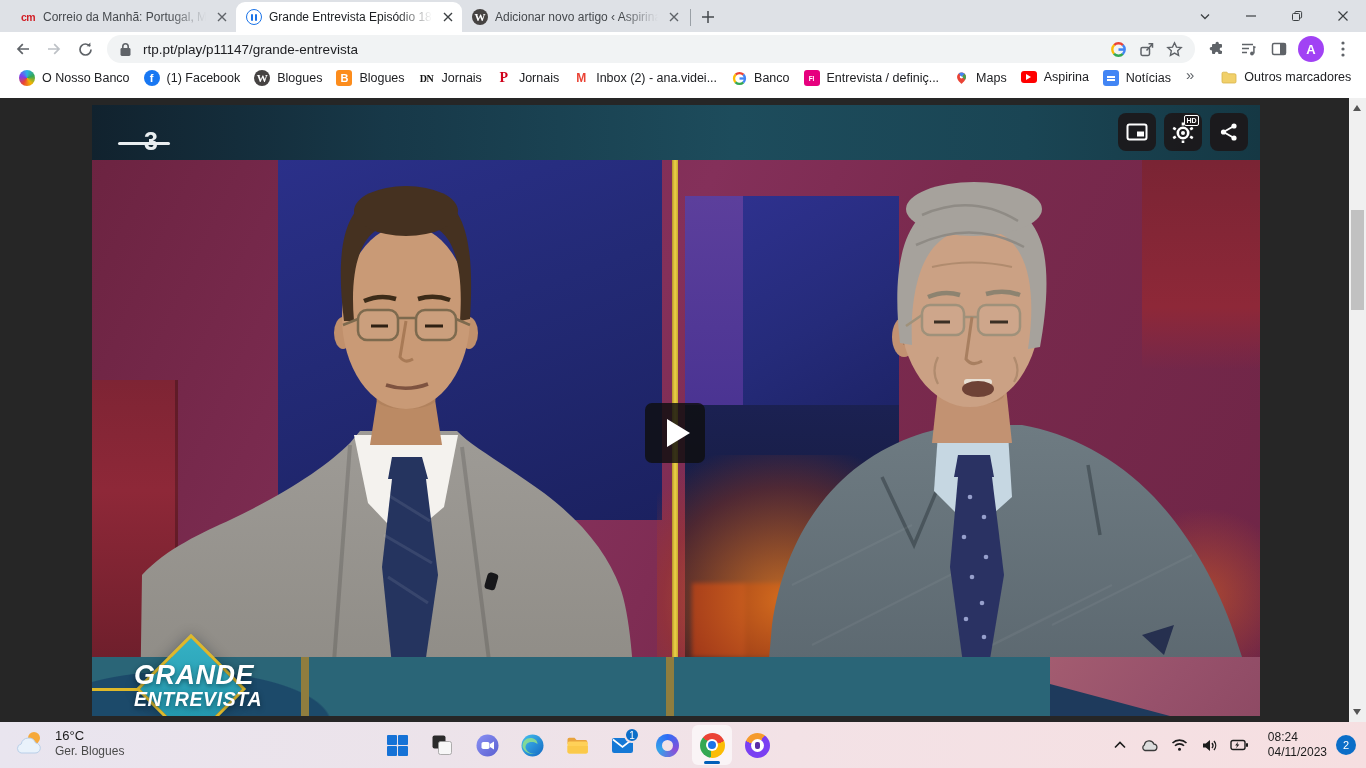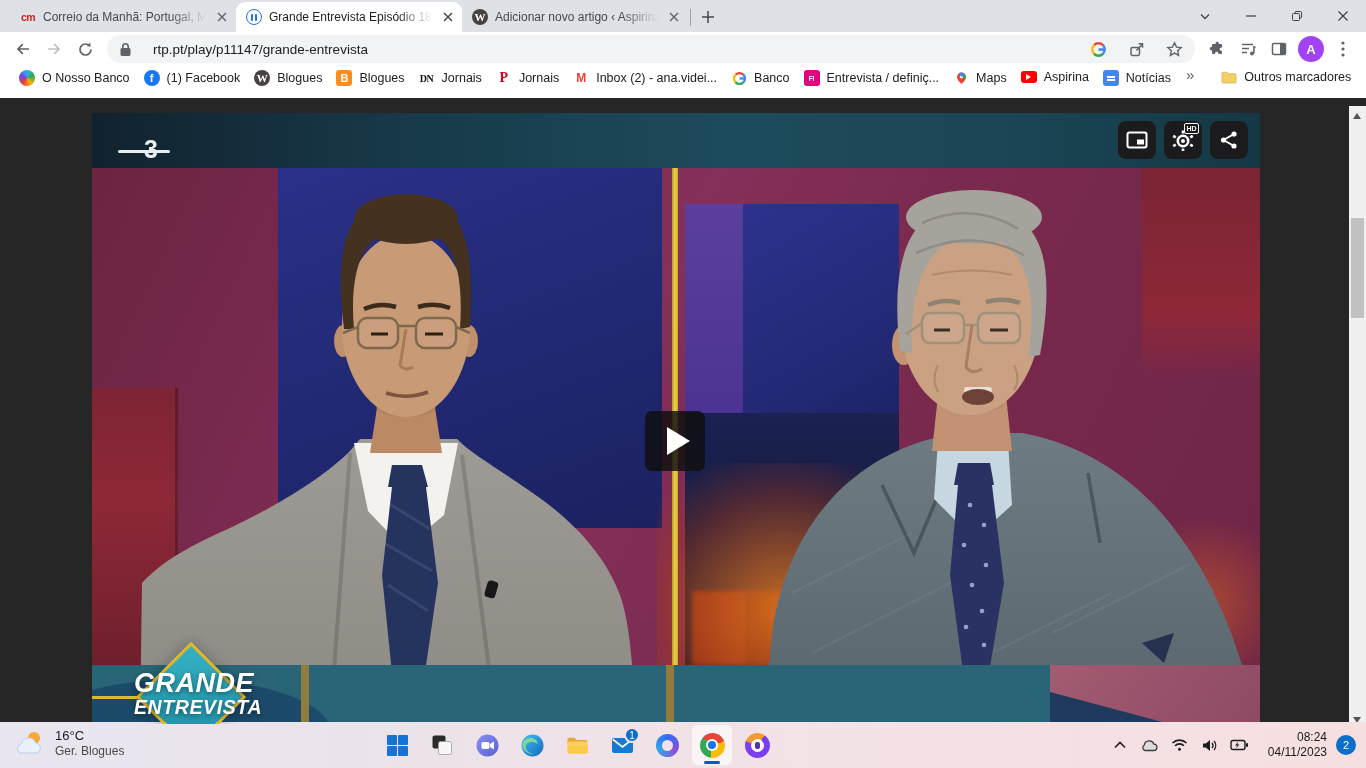--- a/index.html
+++ b/index.html
@@ -19,21 +19,21 @@
   .fav-pause i{width:2.2px;height:7px;background:#1a73e8;border-radius:1px}
   .fav-wp{background:#464342;color:#fff;font-size:11px;font-family:"Liberation Serif",serif}
   .tab-sep{width:1px;height:17px;background:#9aa0a6;margin:0 4px 6px 2px}
   #newtab{width:26px;height:26px;margin-bottom:2px;display:grid;place-items:center;border-radius:50%}
   #win-controls{position:absolute;right:0;top:0;height:32px;display:flex}
   .wc{width:46px;height:32px;display:grid;place-items:center;color:#3c4043}
 
   
   #toolbar{position:absolute;top:32px;left:0;right:0;height:34px;background:#fff;display:flex;align-items:center;padding:0 9px;gap:3px}
   .tbn{width:28px;height:28px;display:grid;place-items:center;border-radius:50%;flex:none}
-  #omnibox{flex:1;height:28px;background:#f1f3f4;border-radius:14px;display:flex;align-items:center;gap:21px;padding:0 12px;margin:0 5px;min-width:0}
+  #omnibox{flex:1;height:28px;background:#f1f3f4;border-radius:14px;display:flex;align-items:center;gap:11px;padding:0 12px;margin:0 5px;min-width:0}
   #url-text{flex:1;font-size:13.5px;color:#202124;white-space:nowrap;overflow:hidden}
   #avatar{width:26px;height:26px;border-radius:50%;background:#a142f4;color:#fff;font-size:13px;font-weight:700;display:grid;place-items:center;flex:none;margin:0 2px}
 
   
   #bookmarksbar{position:absolute;top:66px;left:0;right:0;height:32px;background:#fff;display:flex;align-items:flex-start;padding:0 12px;font-size:12.5px;color:#202124}
   .bm{display:flex;align-items:center;gap:7px;padding:4px 7px;border-radius:6px;white-space:nowrap;flex:none}
   .bmi{width:16px;height:16px;display:grid;place-items:center;font-size:10px;font-weight:700;border-radius:50%;flex:none}
   .bmi.sq{border-radius:3px}
   .bm-bank{background:conic-gradient(#2bb0e8,#34a853,#f4b400,#ea4335,#7a3ff2,#2bb0e8)}
   .bm-fb{background:#1877f2;color:#fff;font-size:11px}
@@ -44,21 +44,21 @@
   .bm-gm{color:#ea4335;font-size:12px}
   .bm-flip{background:#e6007e;color:#fff;font-size:6.5px}
   .bm-yt{width:16px;height:12px;border-radius:3px;background:#f00;display:grid;place-items:center}
   .bm-yt i{width:0;height:0;border-left:5px solid #fff;border-top:3px solid transparent;border-bottom:3px solid transparent}
   .bm-gn{background:#4285f4;display:grid;place-items:center}
   .bm-gn i{width:8px;height:2px;background:#fff;box-shadow:0 3px 0 #fff;margin-top:-3px}
   #bm-overflow{margin-left:auto;font-size:15px;color:#5f6368;padding:0 8px}
   .bm-divider{width:1px;height:18px;background:#dadce0;margin:0 6px}
 
   
-  #content{position:absolute;top:106px;left:0;right:0;height:624px;background:#262626}
+  #content{position:absolute;top:98px;left:0;right:0;height:624px;background:#262626}
   #video{position:absolute;left:92px;top:7px;width:1168px;height:611px;overflow:hidden;background:linear-gradient(115deg,#6b2340 0%,#7d2c52 28%,#84305a 45%,#7a2a4e 62%,#6e2546 100%)}
   #video *{position:absolute}
   #red-left{left:0;top:275px;width:86px;height:277px;background:linear-gradient(#7e2434,#8e2838 40%,#6f1f2c);box-shadow:inset -3px 0 0 rgba(0,0,0,.25)}
   #panel-left{left:186px;top:47px;width:384px;height:368px;background:linear-gradient(160deg,#2b308a 0%,#232a76 45%,#1b2160 100%)}
   #purple-strip{left:593px;top:91px;width:58px;height:262px;background:linear-gradient(#5c3f9c,#463190)}
   #panel-right{left:651px;top:91px;width:156px;height:221px;background:linear-gradient(150deg,#2e318e,#252b7a 55%,#1d2366)}
   #navy-under{left:593px;top:300px;width:214px;height:252px;background:linear-gradient(#1b2152,#12172f)}
   #red-cubes{left:600px;top:478px;width:176px;height:74px;background:linear-gradient(90deg,#a23018 0 30%,#7e2010 30% 55%,#b04018 55% 100%);filter:blur(2px);opacity:.85}
   #orange-glow{left:565px;top:350px;width:280px;height:202px;background:radial-gradient(ellipse at 45% 72%,rgba(236,126,32,.8),rgba(180,60,20,.35) 55%,transparent 78%)}
   #right-red-edge{right:0;top:55px;width:118px;height:210px;background:linear-gradient(180deg,#7a2434,#8e2838 70%,rgba(142,40,56,0))}
@@ -114,21 +114,21 @@
   .chrome-ball i{width:12px;height:12px;border-radius:50%;background:#fff;display:grid;place-items:center}
   .chrome-ball i b{width:8.5px;height:8.5px;border-radius:50%;background:#1a73e8;display:block}
   .sec-ball{width:25px;height:25px;border-radius:50%;background:conic-gradient(from -70deg,#f59b2d 0 105deg,#7a3ff2 105deg 360deg);display:grid;place-items:center}
   .sec-ball i{width:13px;height:13px;border-radius:50%;background:#fff;display:grid;place-items:center}
   .sec-ball i b{width:5px;height:7px;border-radius:2px;background:#5a2ea6;display:block}
   .loop-ring{width:23px;height:23px;border-radius:50%;background:conic-gradient(#2f6df6,#8a4fd8,#35a3e8,#2f6df6);display:grid;place-items:center}
   .loop-ring i{width:11px;height:11px;border-radius:50%;background:#f2e2e6;display:block}
   #mail-badge{position:absolute;top:2px;right:2px;width:16px;height:16px;border-radius:50%;background:#0b6ec8;color:#fff;font-size:10px;display:grid;place-items:center;border:2px solid #f0e2e7}
   #tray{position:absolute;right:8px;top:0;height:100%;display:flex;align-items:center;gap:2px}
   .tray-btn{width:28px;height:30px;border-radius:4px;display:grid;place-items:center}
-  #clock{text-align:right;font-size:12px;color:#1b1b1b;line-height:15px;margin:0 7px 0 12px}
+  #clock{font-size:12px;color:#1b1b1b;line-height:15px;margin:0 7px 0 12px}
   #notif-badge{width:20px;height:20px;border-radius:50%;background:#0b6ec8;color:#fff;font-size:11px;display:grid;place-items:center;margin-right:2px}
 </style>
 </head>
 <body>
 
 <div id="tabstrip">
   <div class="tab">
     <span class="fav fav-cm">cm</span>
     <span class="tab-title">Correio da Manhã: Portugal, Mun</span>
     <span class="tab-close">

